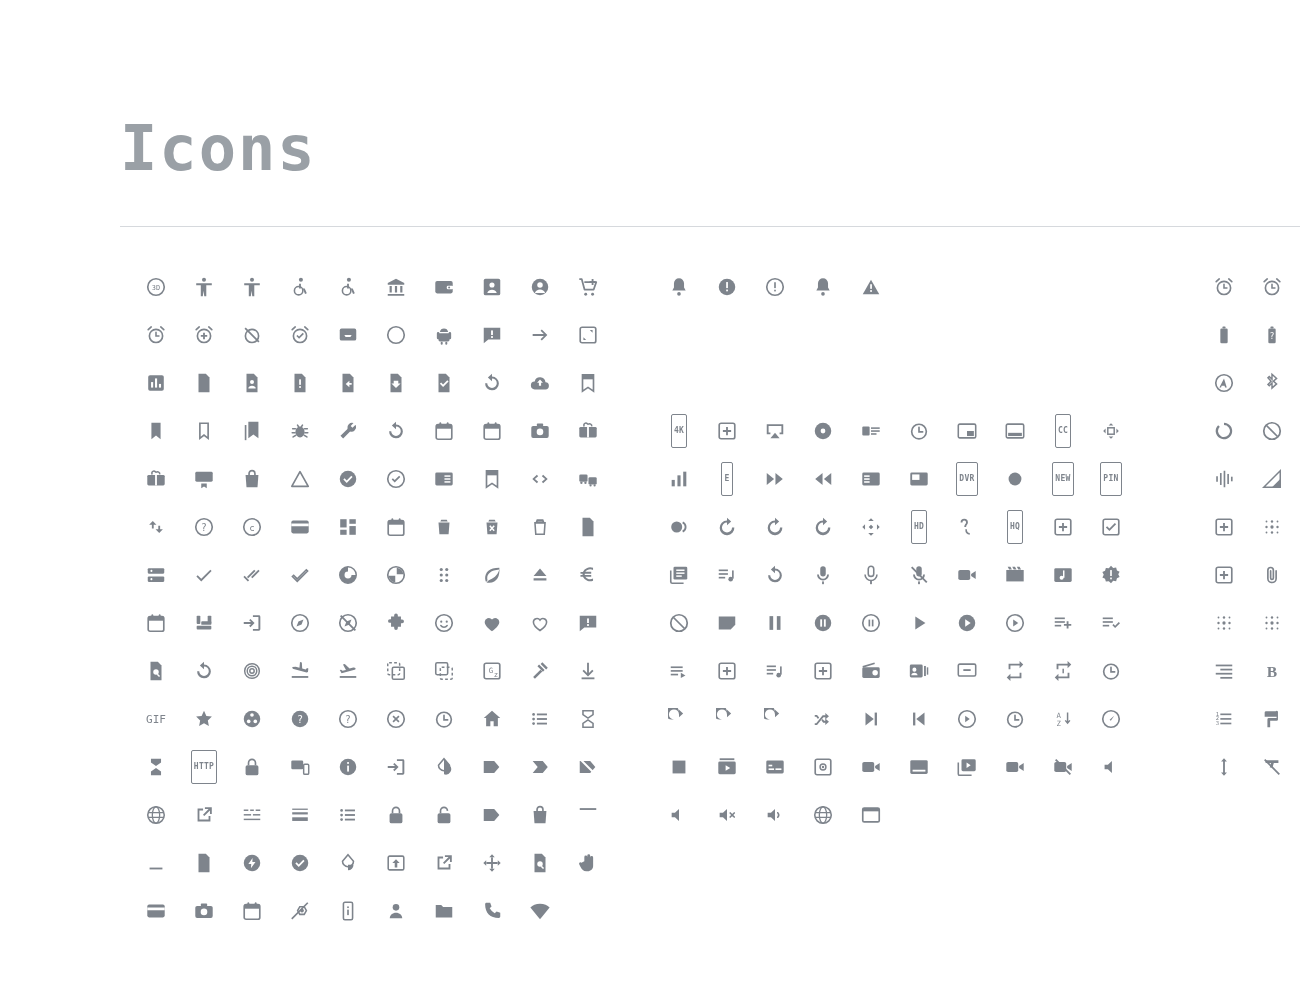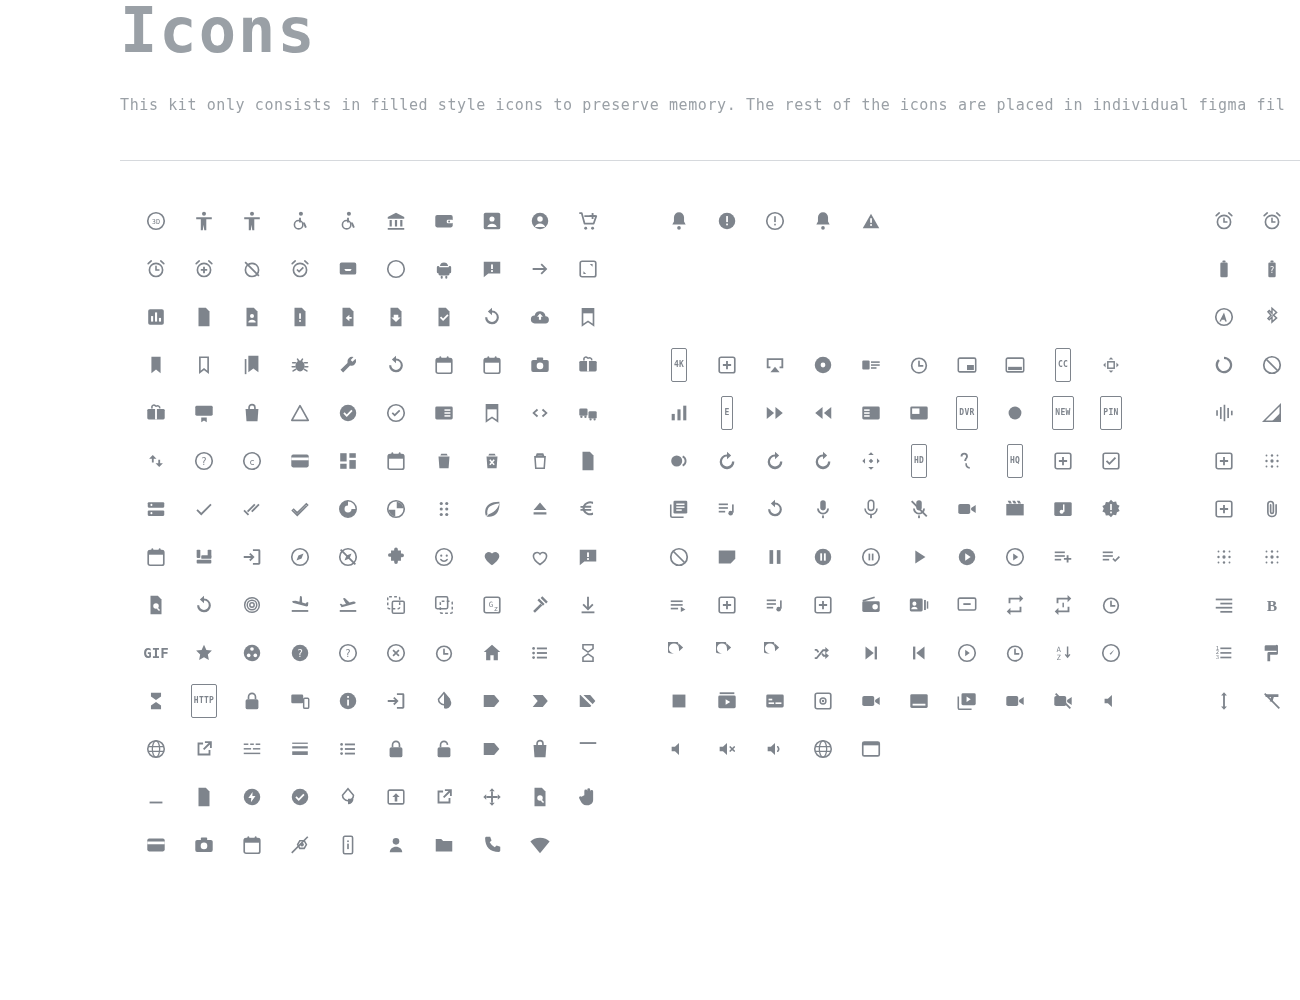--- a/index.html
+++ b/index.html
@@ -16,20 +16,21 @@
   }
   .page {
     position: relative;
     width: 1300px;
     height: 1000px;
     box-sizing: border-box;
     padding: 0 0 0 120px;
   }
   .title {
     margin: 0;
+    padding-top: 118px;
     font-family: "DejaVu Sans Mono", "Liberation Mono", monospace;
     font-size: 62px;
     font-weight: 700;
     letter-spacing: 2px;
     color: #9aa0a6;
     line-height: 1;
   }
   .subtitle {
     margin: 0;
     padding-top: 34px;
@@ -100,32 +101,31 @@
     font-weight: 700;
     letter-spacing: 0.3px;
     color: #7e848c;
     border: 1.6px solid #7e848c;
     border-radius: 2px;
     padding: 12px 2px;
     line-height: 1;
   }
   .ico-plain {
     font-family: "DejaVu Sans Mono", "Liberation Mono", monospace;
-    font-size: 14px;
-    font-weight: 700;
+    font-size: 11px;
+    font-weight: 400;
     color: #7e848c;
     line-height: 1;
   }
 </style>
 </head>
 <body>
 
 <div class="page">
   <h1 class="title">Icons</h1>
-  <p class="subtitle">This kit only consists in filled style icons to preserve memory. The rest of the icons are placed in individual figma fil</p>
   <div class="divider"></div>
 
   <div class="grids">
     <div class="grid" id="grid-a">
         <div class="cell">
           <span class="ico">
             <svg width="22" height="22" viewBox="0 0 24 24">
               <circle cx="12" cy="12" r="9" fill="none" stroke="currentColor" stroke-width="1.8"></circle>
               <text x="12" y="15" font-size="7.5" text-anchor="middle" font-family="monospace" fill="currentColor">3D</text>
             </svg>

